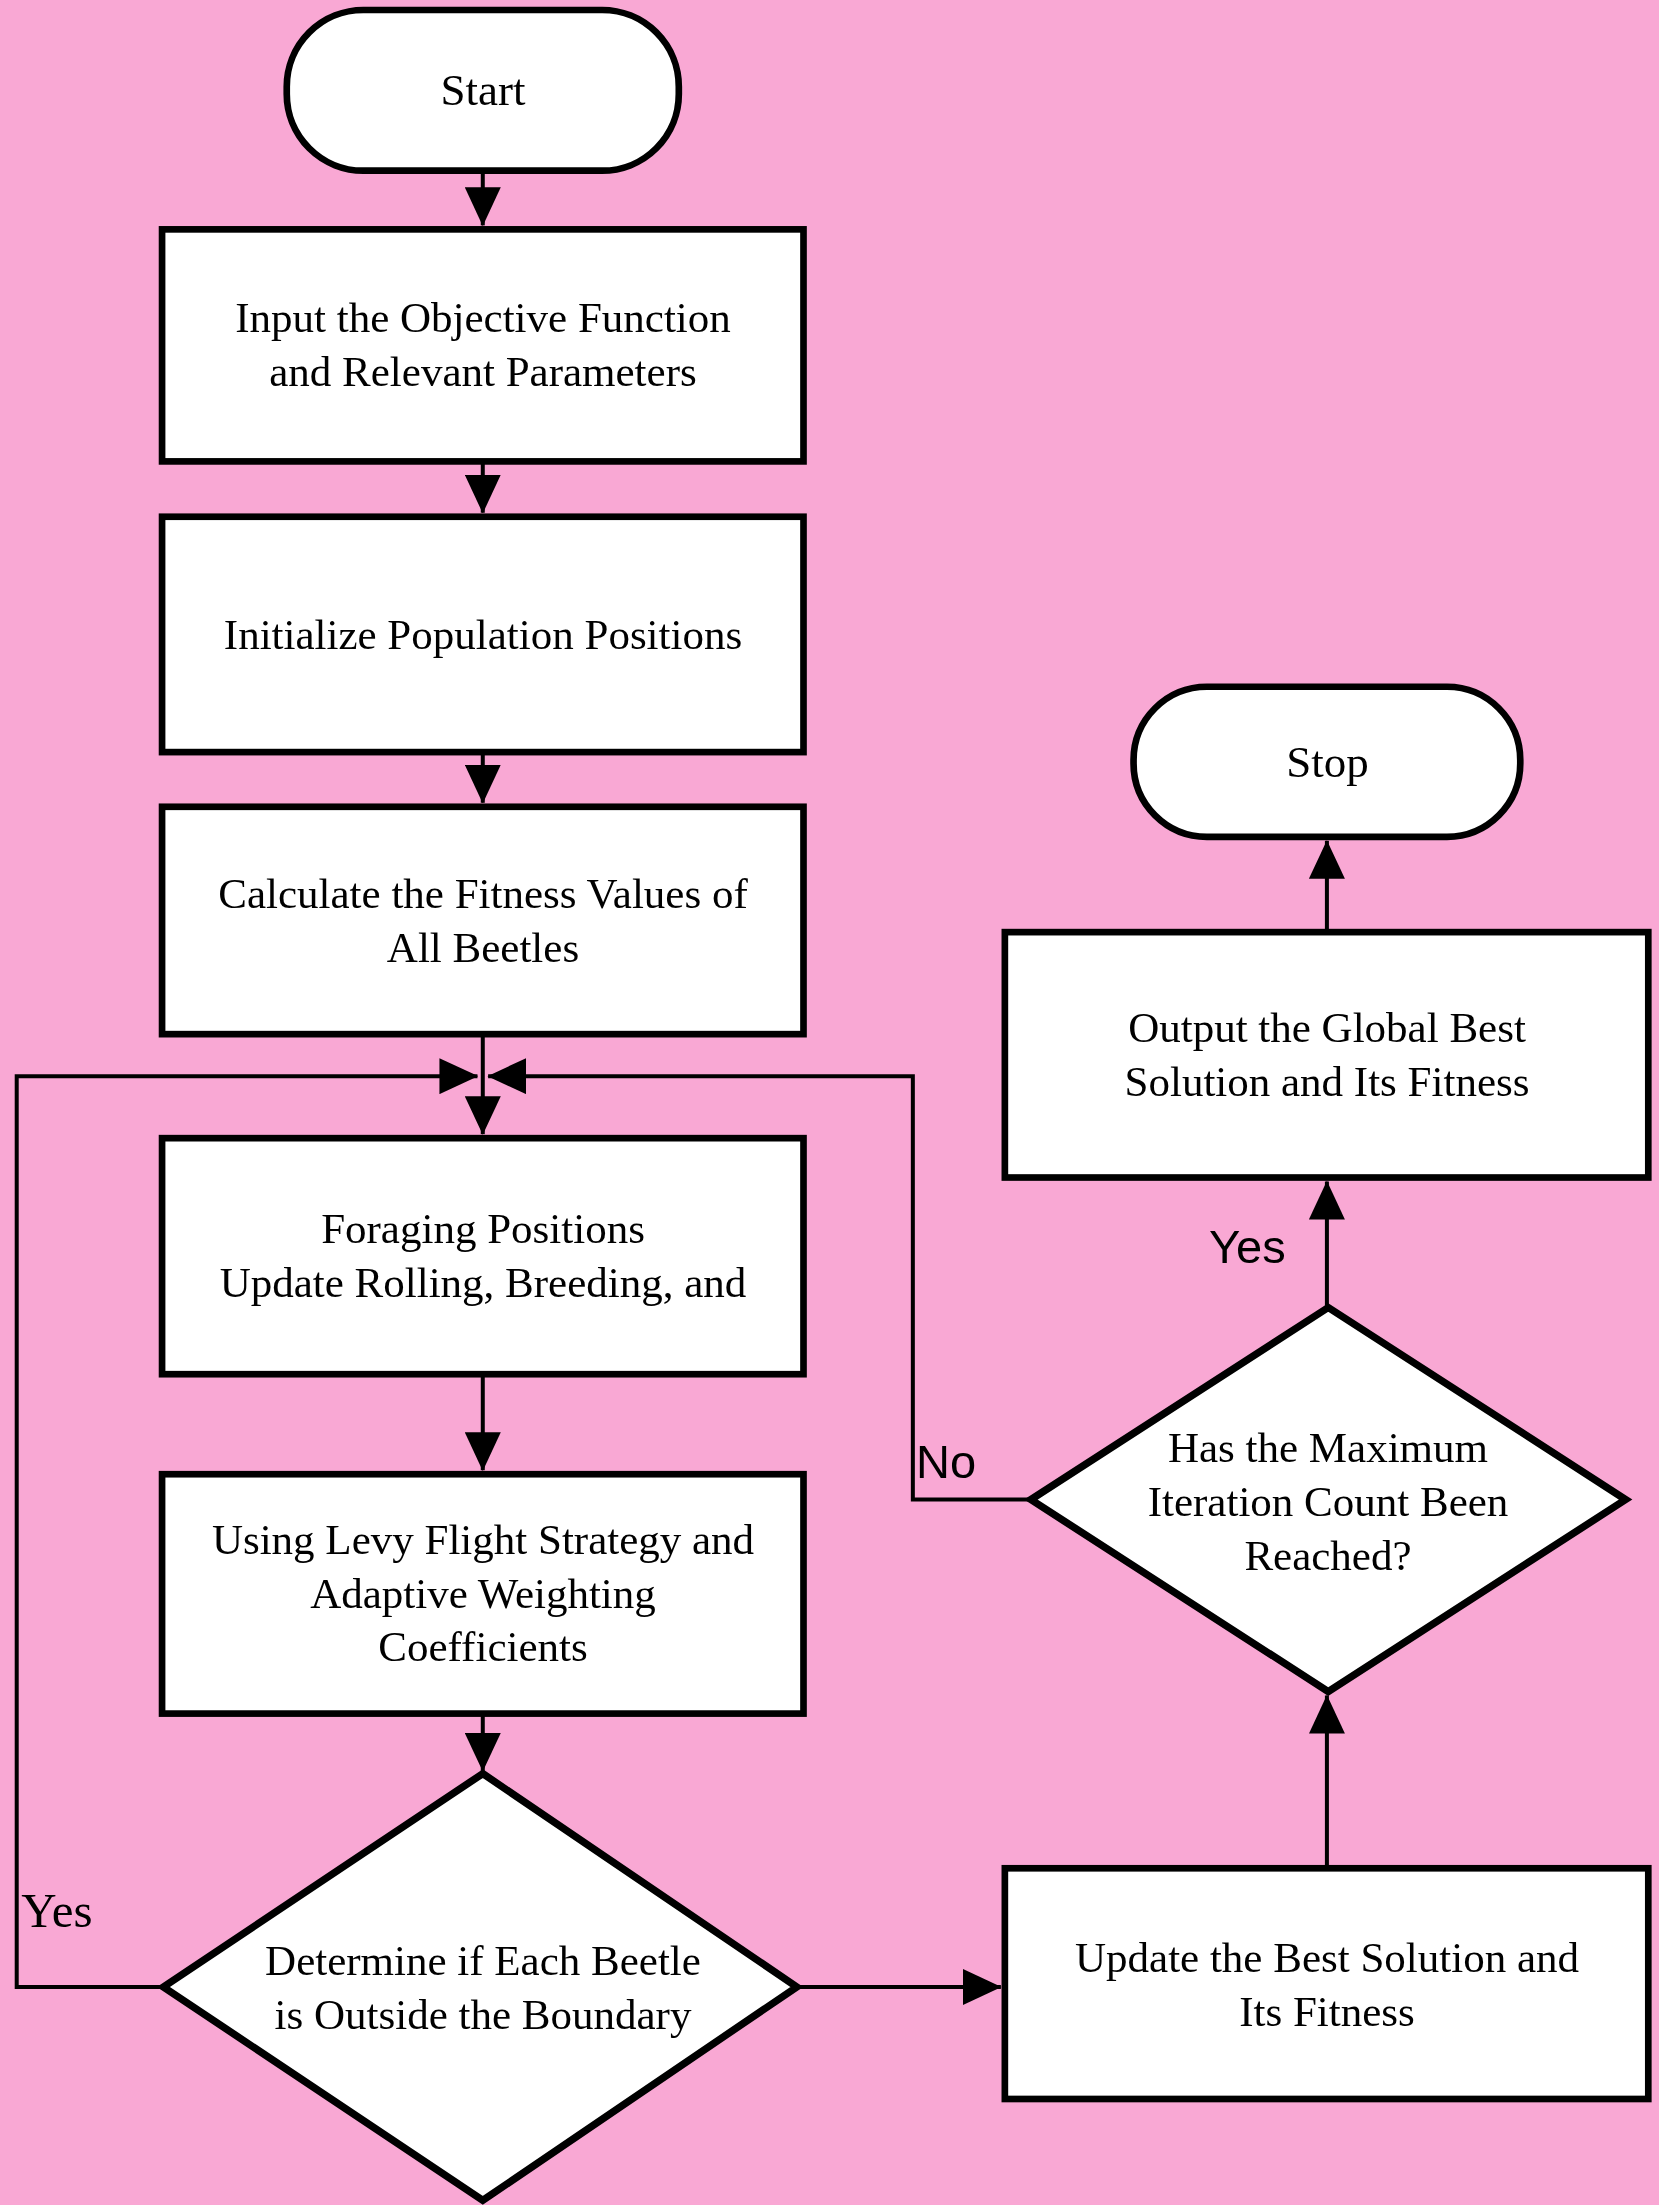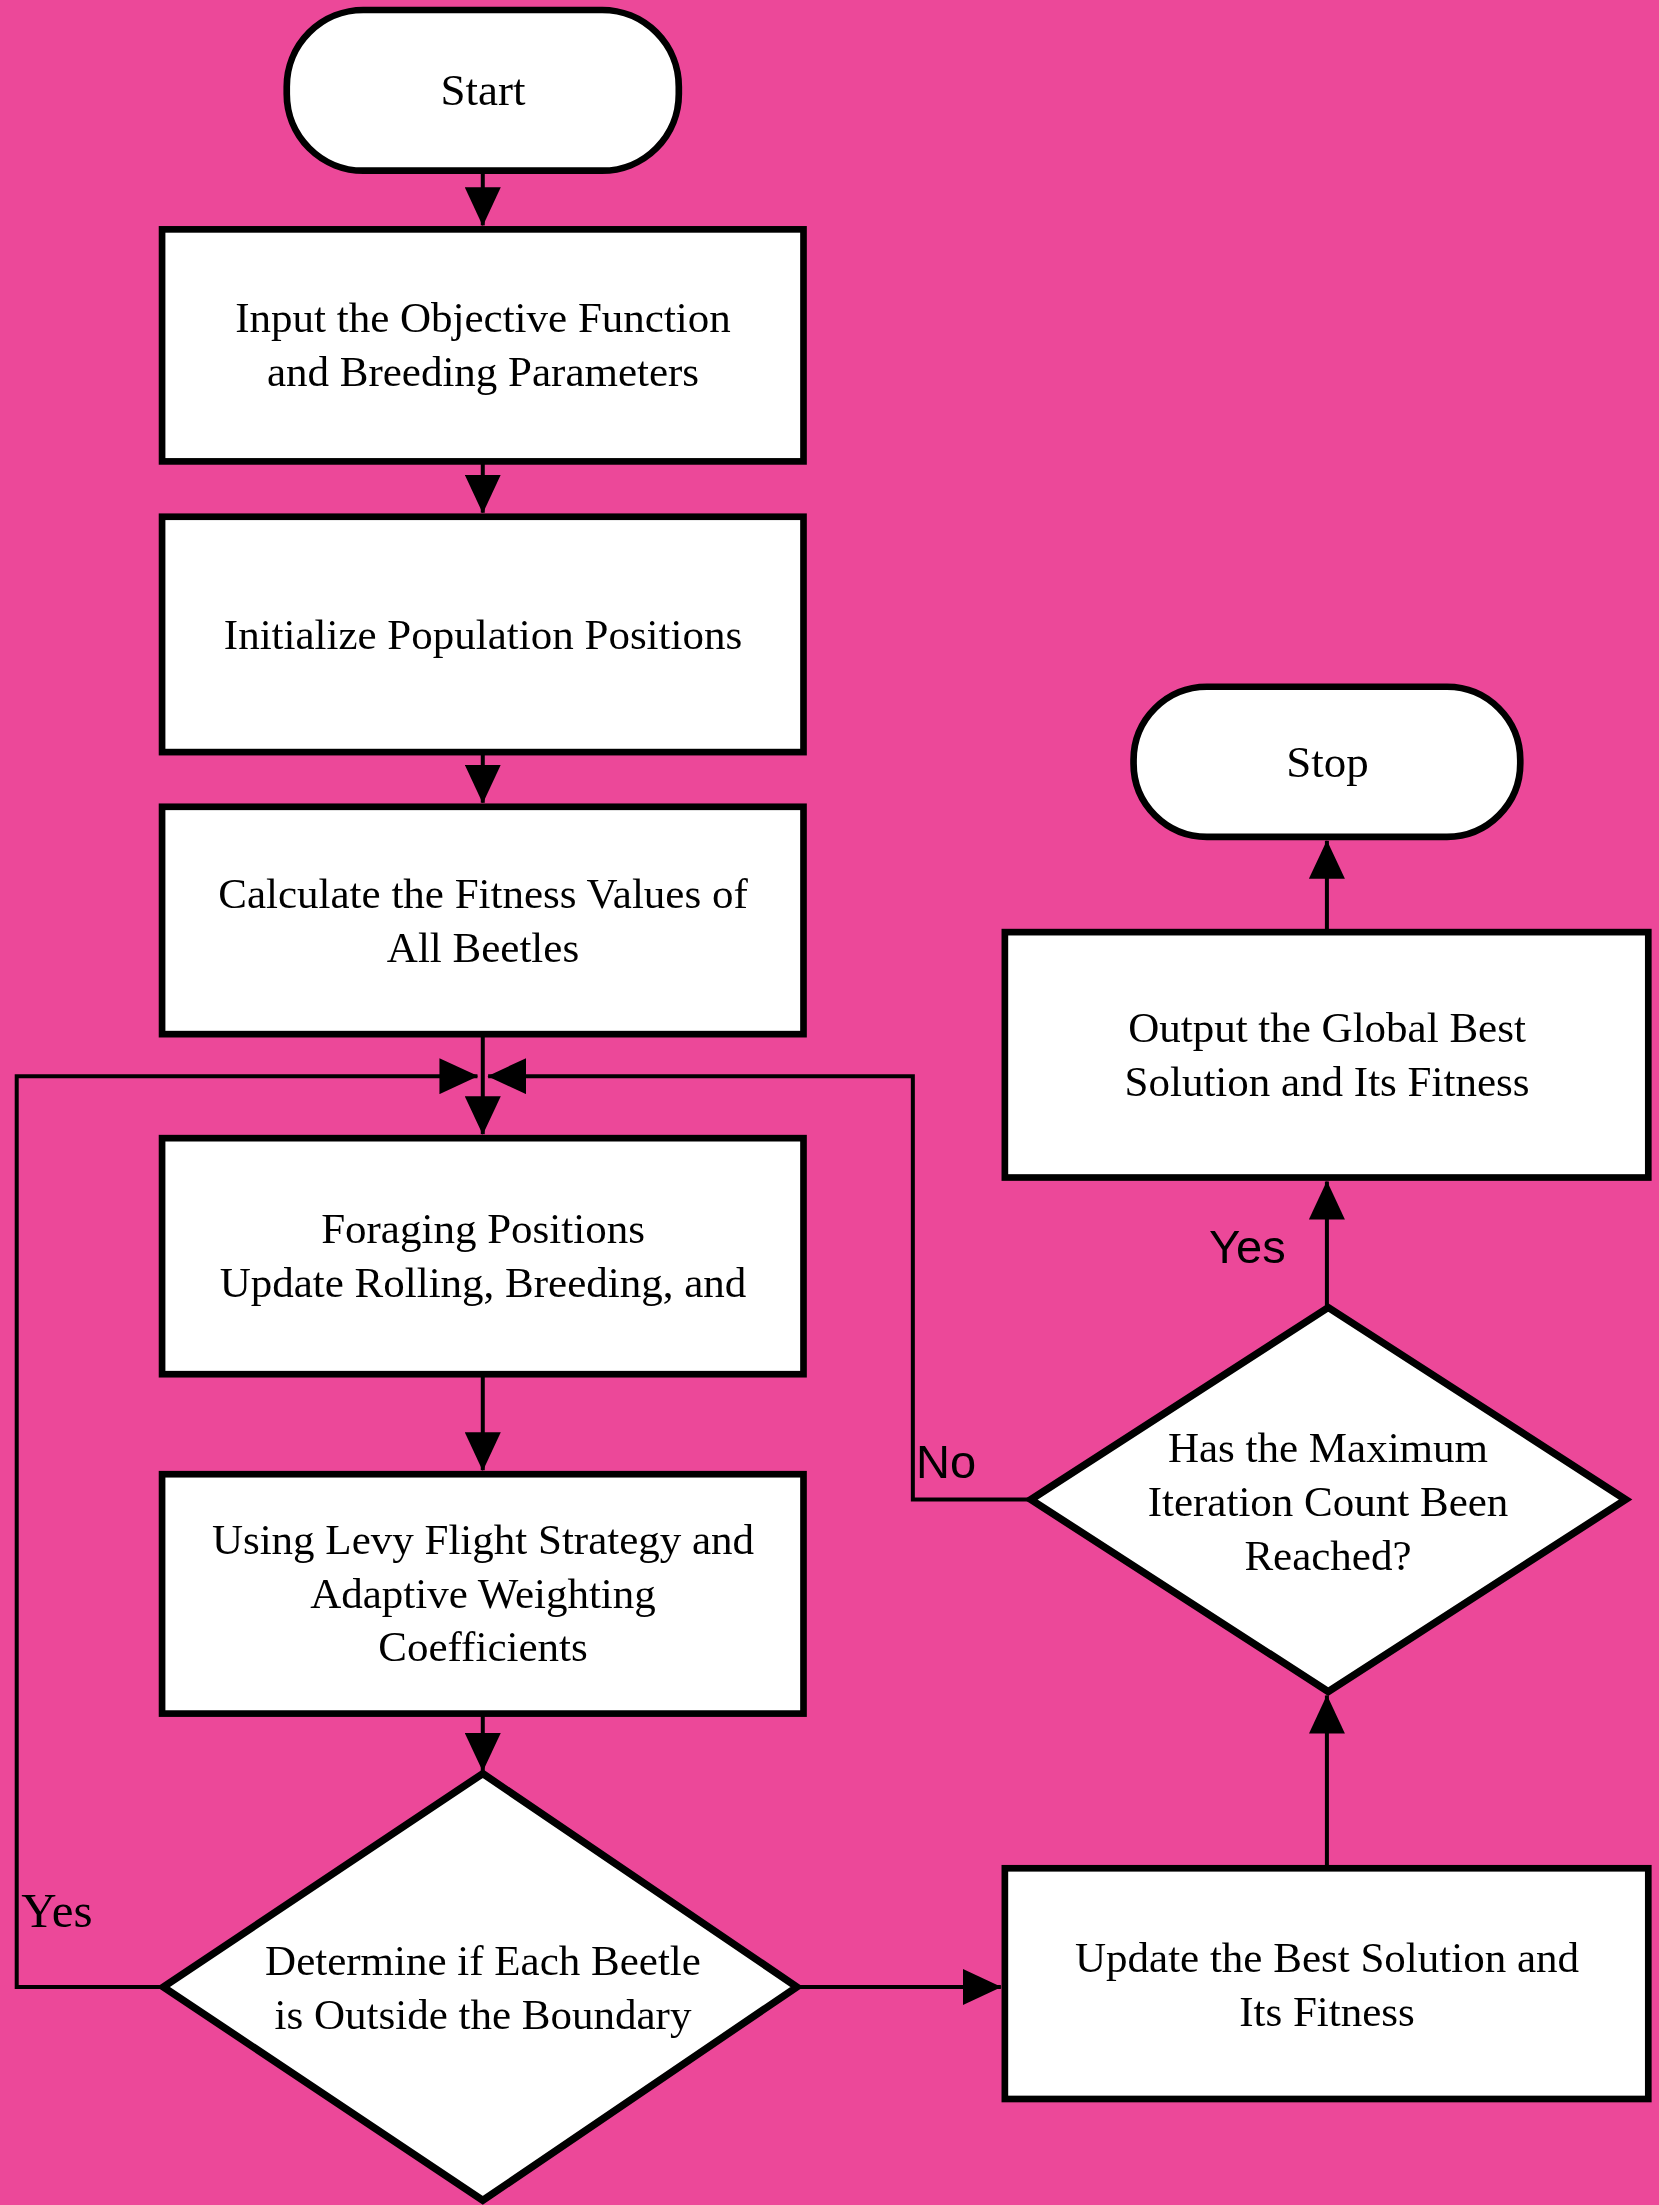--- a/index.html
+++ b/index.html
@@ -1,16 +1,16 @@
 <!DOCTYPE html>
 <html style="font-size:10.7px"><head>
 <meta charset="utf-8">
 <style>
   html,body{margin:0;padding:0;background:#ffffff;}
-  #canvas{position:relative;width:1659px;height:2205px;background:#ec4899;overflow:hidden;}
+  #canvas{position:relative;width:1659px;height:2205px;background:#f9a8d4;overflow:hidden;}
   #wires{position:absolute;left:0;top:0;}
   .node-text{
     position:absolute;display:flex;flex-direction:column;align-items:center;justify-content:center;
     text-align:center;font-family:"Liberation Serif",serif;font-size:43px;line-height:1.25;color:#000;
   }
   .node-text span{display:block;white-space:nowrap;}
   .terminator-text{font-size:45px;}
   .edge-label{
     position:absolute;width:147px;text-align:left;color:#000;
     font-family:"Liberation Serif",serif;font-size:49px;white-space:nowrap;
@@ -58,21 +58,21 @@
       <rect x="1507" y="2802" width="965" height="346" stroke-width="10"></rect>
     </g>
   </svg>
 
   <div class="node-text terminator-text" style="left:287px;top:10px;width:392px;height:161px;">
     <span>Start</span>
   </div>
 
   <div class="node-text" style="left:162px;top:229px;width:642px;height:232px;">
     <span>Input the Objective Function</span>
-    <span>and Breeding Parameters</span>
+    <span>and Relevant Parameters</span>
   </div>
 
   <div class="node-text" style="left:162px;top:517px;width:642px;height:235px;">
     <span>Initialize Population Positions</span>
   </div>
 
   <div class="node-text" style="left:162px;top:807px;width:642px;height:227px;">
     <span>Calculate the Fitness Values of</span>
     <span>All Beetles</span>
   </div>

